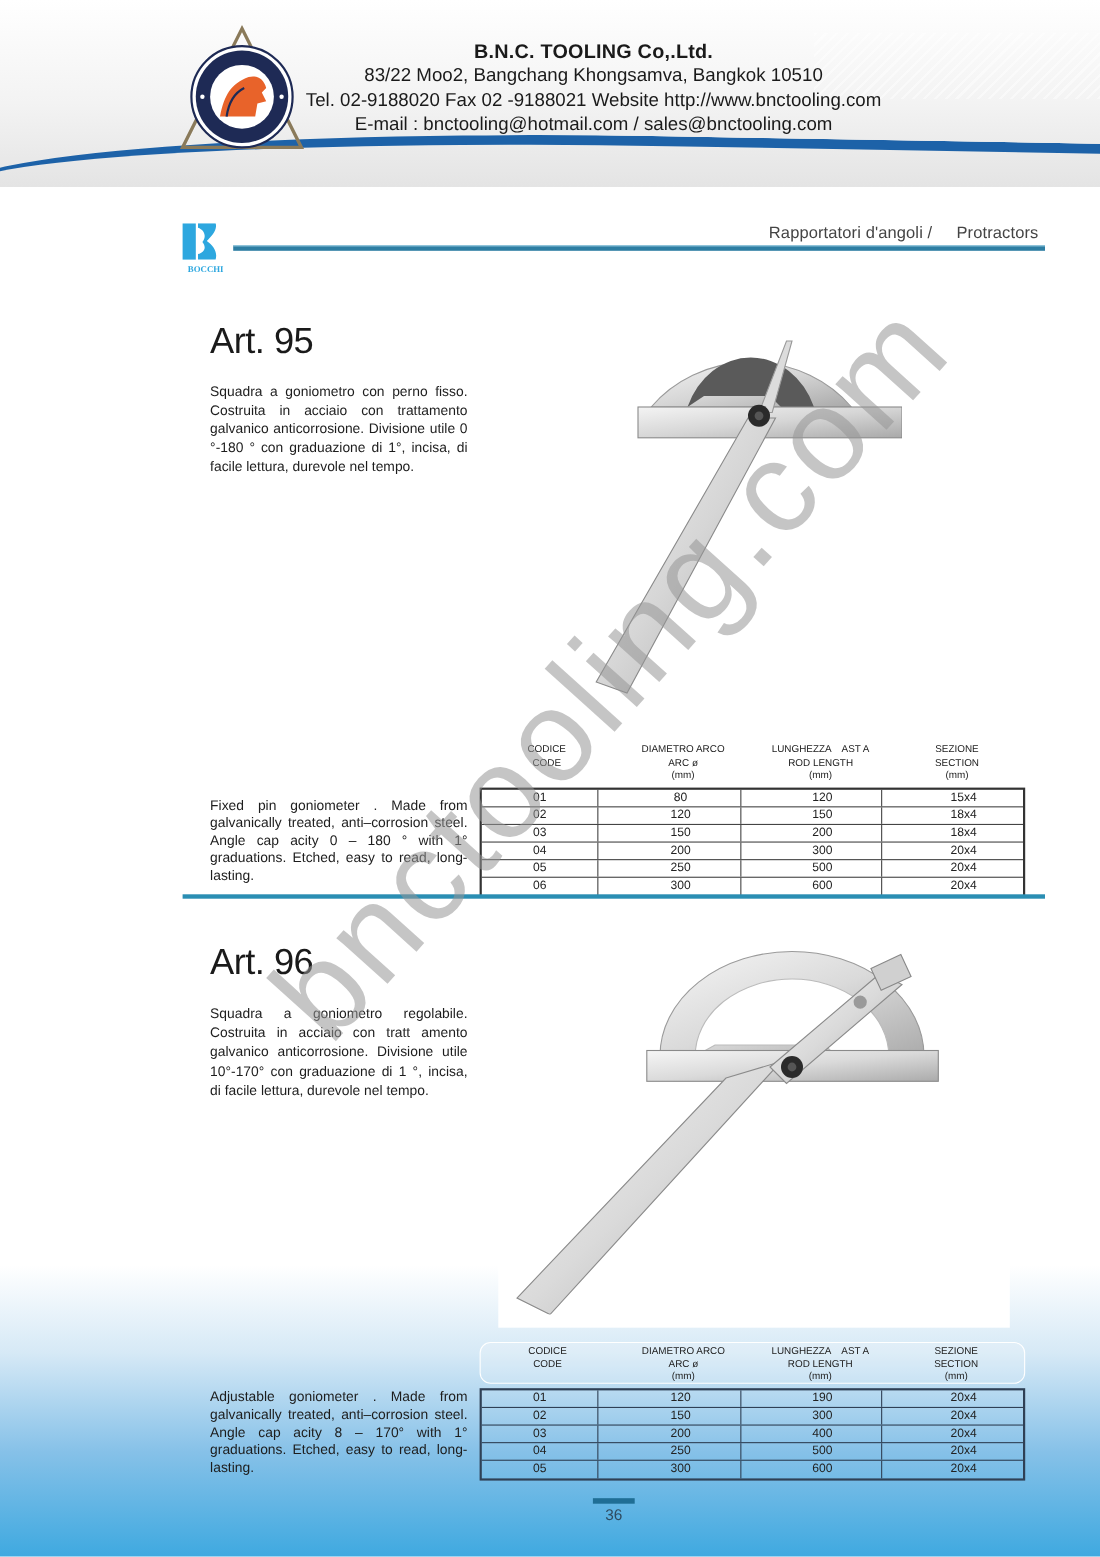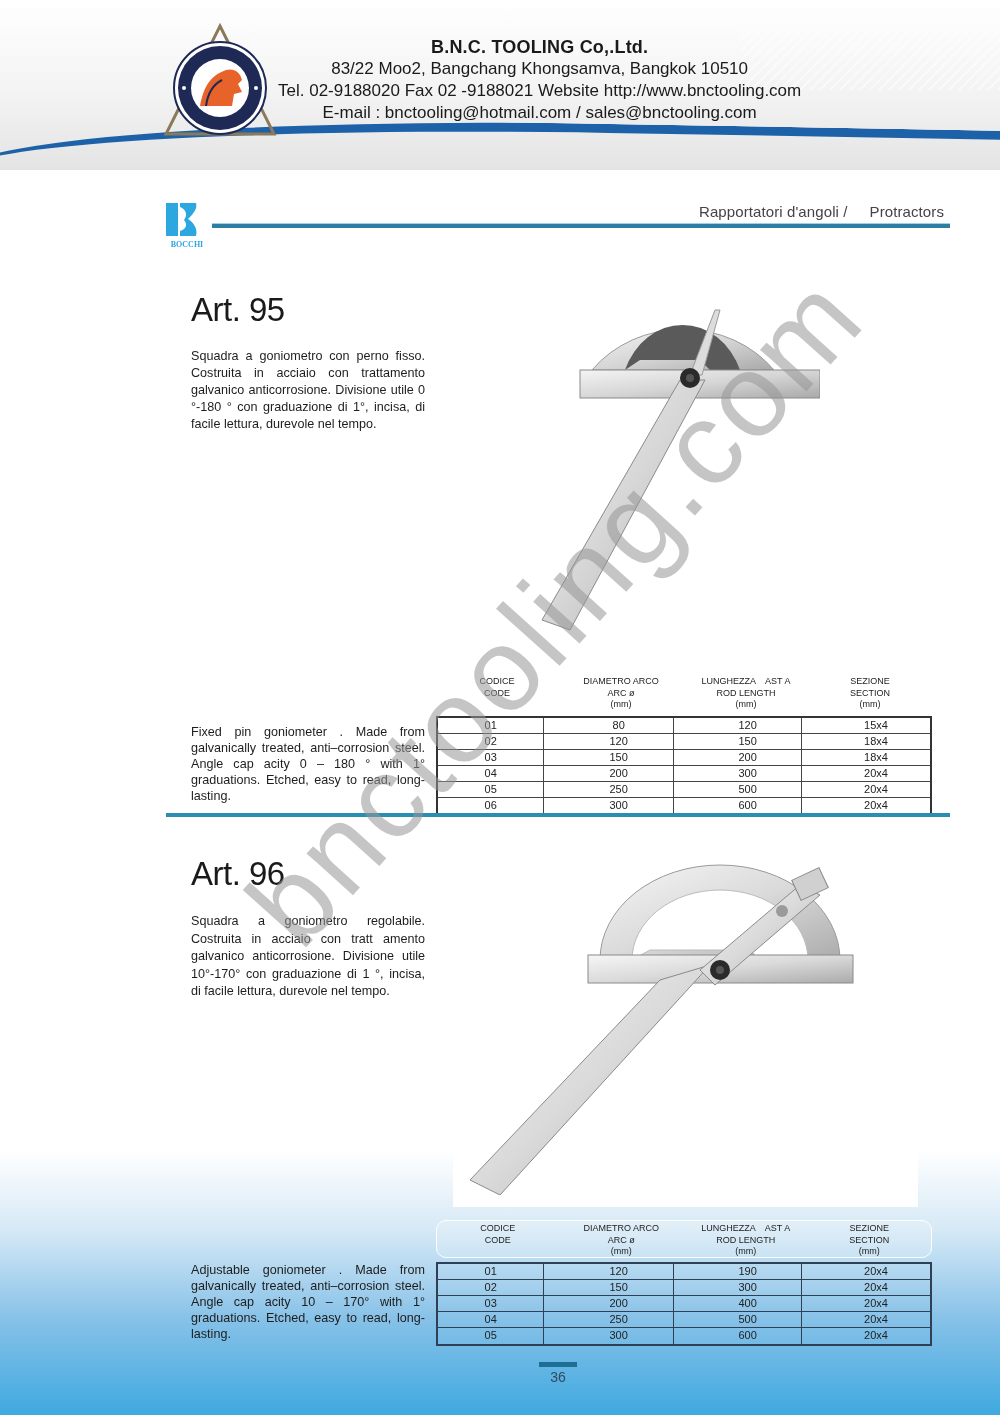--- a/index.html
+++ b/index.html
@@ -247,18 +247,18 @@
       </div>
     <div class="spec-row">
         <div class="c1">05</div>
         <div class="c2">300</div>
         <div class="c3">600</div>
         <div class="c4">20x4</div>
       </div>
   </div>
 </div>
 
-<div class="desc desc-en-96">Adjustable goniometer . Made from galvanically treated, anti–corrosion steel. Angle cap acity 10 – 170° with 1° graduations. Etched, easy to read, long-lasting.</div>
+<div class="desc desc-en-96">Adjustable goniometer . Made from galvanically treated, anti–corrosion steel. Angle cap acity 8 – 170° with 1° graduations. Etched, easy to read, long-lasting.</div>
 
 <div class="watermark">bnctooling.com</div>
 
 <div class="page-bar"></div>
 <div class="page-num">36</div>
 
 </body></html>

